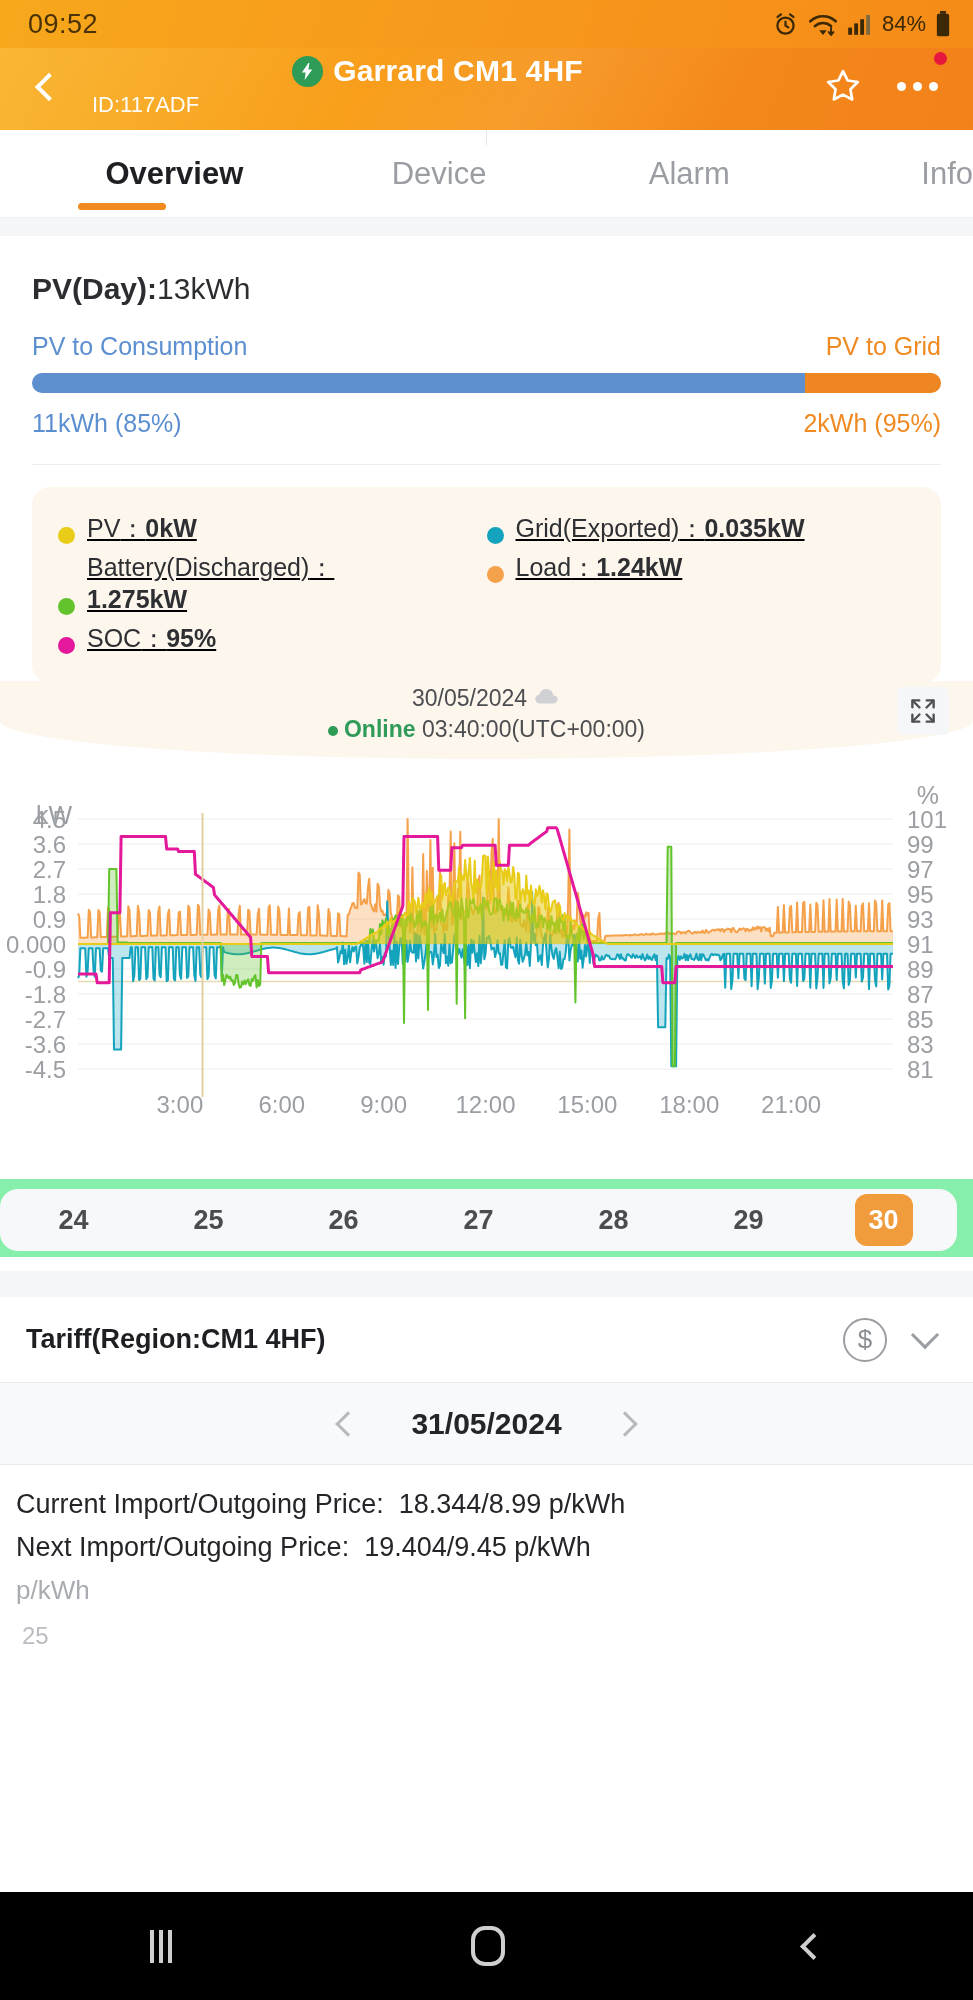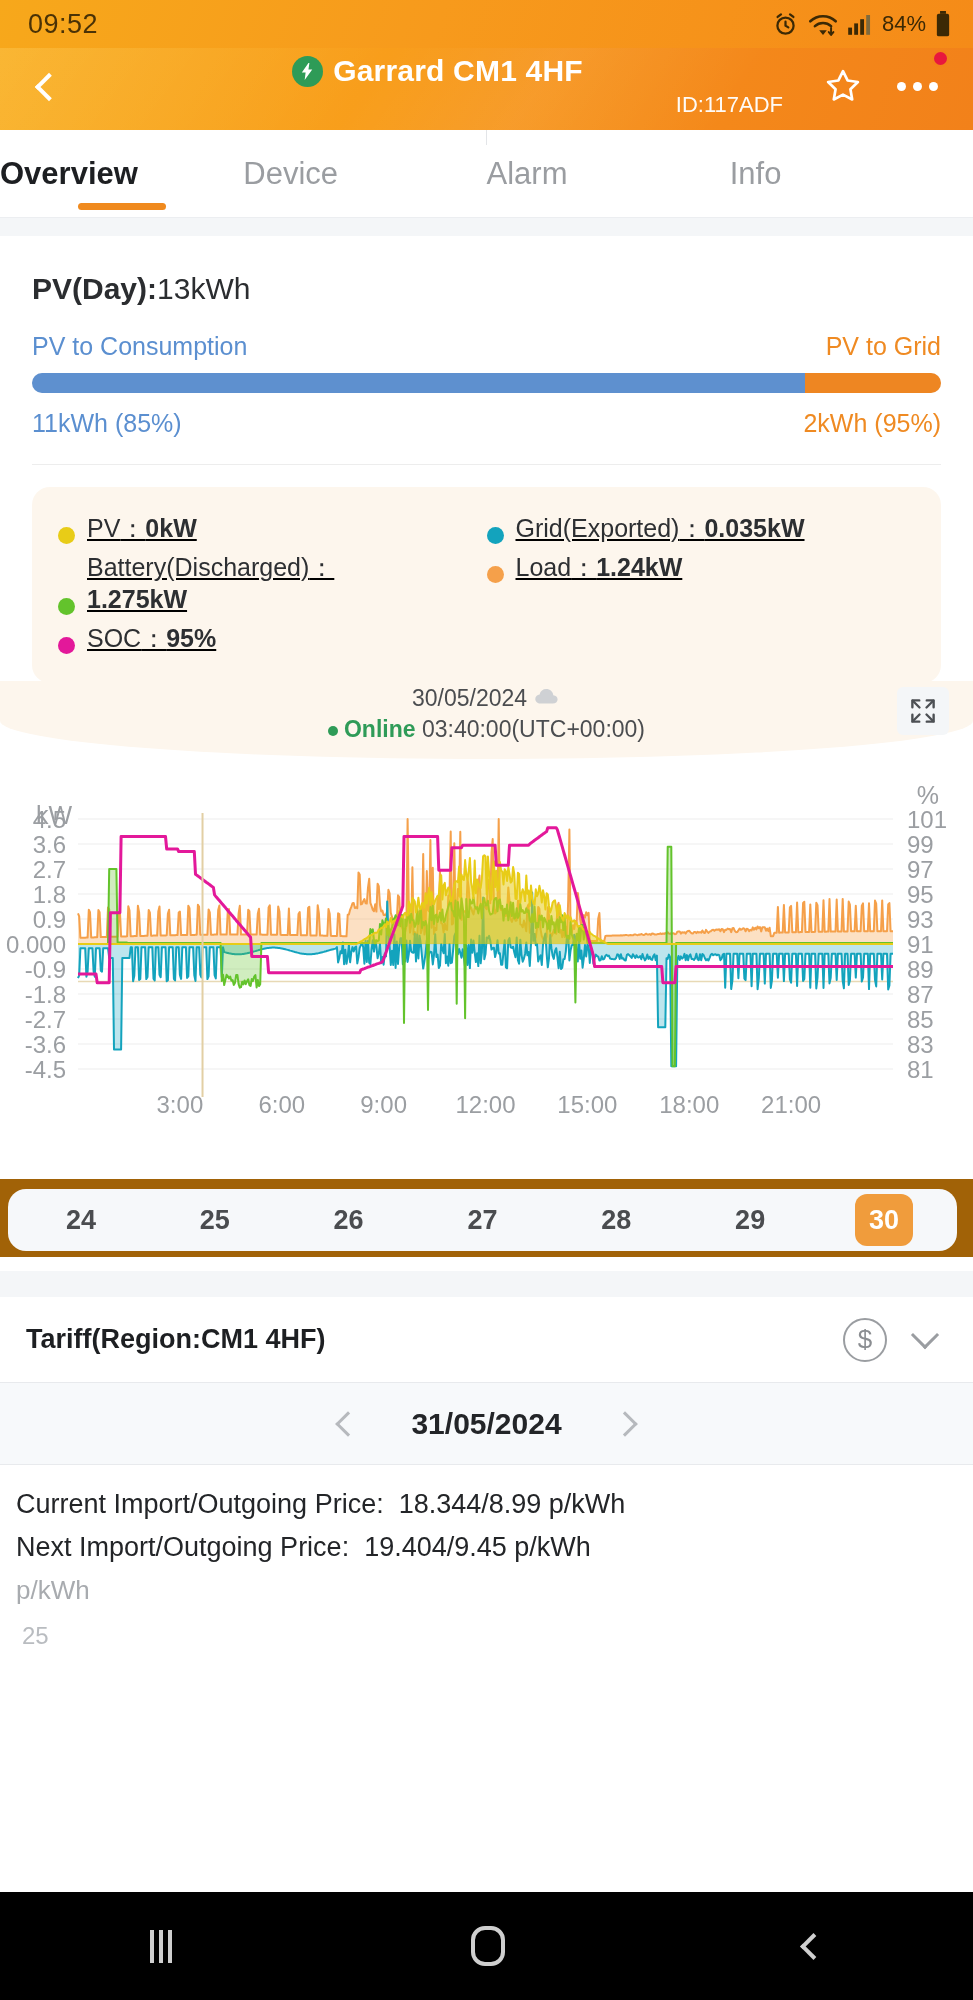--- a/index.html
+++ b/index.html
@@ -35,21 +35,21 @@
     content:""; position:absolute; left:0; right:0; top:0; bottom:0;
     background: linear-gradient(125deg, rgba(255,255,255,.10) 0%, rgba(255,255,255,0) 38%, rgba(255,255,255,.07) 55%, rgba(255,255,255,0) 75%);
     pointer-events:none;
   }
   .back-btn {
     width: 92px; height: 70px; display:flex; align-items:center; justify-content:center;
     position:relative; z-index:2;
   }
   .chev-left { width: 20px; height: 20px; border-left: 4px solid #fff; border-bottom: 4px solid #fff;
     transform: rotate(45deg); margin-left:6px; }
-  .title-wrap { flex:1; text-align:right; position:relative; z-index:2; padding-top:2px;}
+  .title-wrap { flex:1; text-align:left; position:relative; z-index:2; padding-top:2px;}
   .title-line { display:flex; align-items:center; justify-content:center; gap:10px; }
   .bolt-badge {
     width: 31px; height:31px; border-radius:50%; background:#2e9b57;
     display:flex; align-items:center; justify-content:center;
     font-size:19px; color:#fff; line-height:1;
   }
   .dev-title { color:#fff; font-size:30px; font-weight:600; letter-spacing:.2px;}
   .dev-id { color:#fff; font-size:22px; margin-top:4px; opacity:.97;}
   .appbar-actions { width:190px; display:flex; align-items:center; justify-content:flex-end;
      gap:24px; padding-right:26px; padding-top:14px; position:relative; z-index:2;}
@@ -58,21 +58,21 @@
   .more-dot { width:9px; height:9px; border-radius:50%; background:#fff; }
   .red-dot { position:absolute; top:-16px; right:-2px; width:17px; height:17px; border-radius:50%;
      background:#e8173d; border:2px solid #f2811a;}
 
   
   .tabs {
     height: 88px; background:#fff; display:flex; align-items:center;
     border-bottom: 1px solid #eceef1;
   }
   .tab { flex:1; text-align:center; position:relative; height:88px;
-    display:flex; align-items:center; justify-content:flex-start; }
+    display:flex; align-items:center; justify-content:flex-end; }
   .tab span { font-size: 31px; color:#9a9da1; }
   .tab.active span { color:#1d1f22; font-weight:700; }
   .tab.active::after {
     content:""; position:absolute; bottom:8px; left:50%; transform:translateX(-50%);
     width:88px; height:7px; border-radius:4px; background:#f08a1e;
   }
   .tabdivider { position:absolute; top:0; height:15px; width:1px; background:#e3e5e8; }
 
   
   .band { height: 18px; background:#f4f6f8; }
@@ -127,21 +127,21 @@
     display:flex;align-items:center;justify-content:center;
   }
 
   
   .chartwrap { position:relative; background:#fff; height: 420px; padding-top: 12px;}
   .axis-unit-l { position:absolute; left: 36px; top: 22px; font-size:25px; color:#9b9ea2;margin-top:20px;}
   .axis-unit-r { position:absolute; right: 34px; top: 22px; font-size:25px; color:#9b9ea2;}
   .chartsvg { display:block; }
 
   
-  .dayselect-wrap { background:#a16207; padding: 10px 16px 6px 8px;}
+  .dayselect-wrap { background:#86efac; padding: 10px 16px 6px 0;}
   .dayselect {
     background:#f6f8fa; border-radius:18px; height:62px;
     display:flex; align-items:center; justify-content:space-around; padding: 0 6px;
   }
   .day { font-size:27px; color:#4a4c4f; font-weight:700; width:58px; height:52px;
     display:flex; align-items:center; justify-content:center; border-radius:12px;}
   .day.sel { background:#f09c3c; color:#fff; }
 
   .band2 { height: 26px; background:#f4f6f8; margin-top: 14px;}
 

